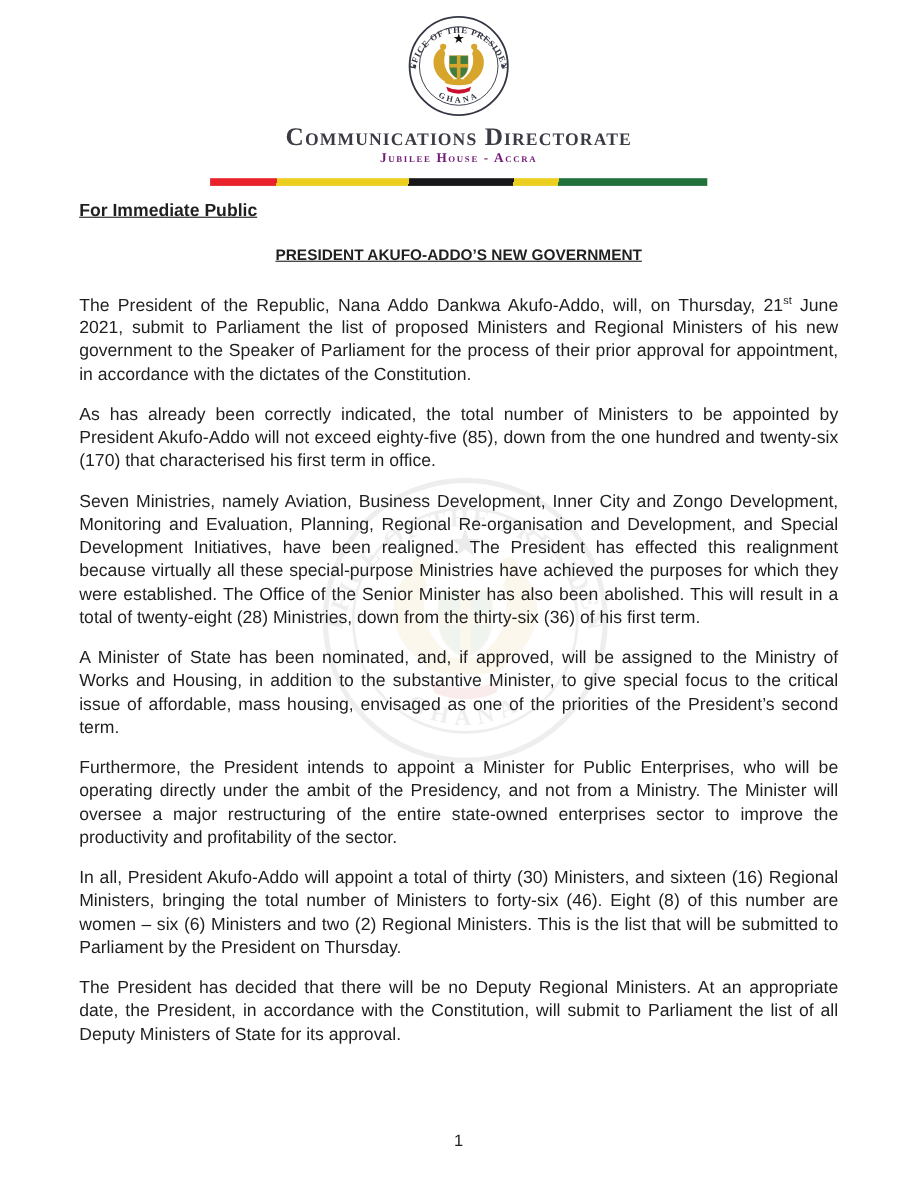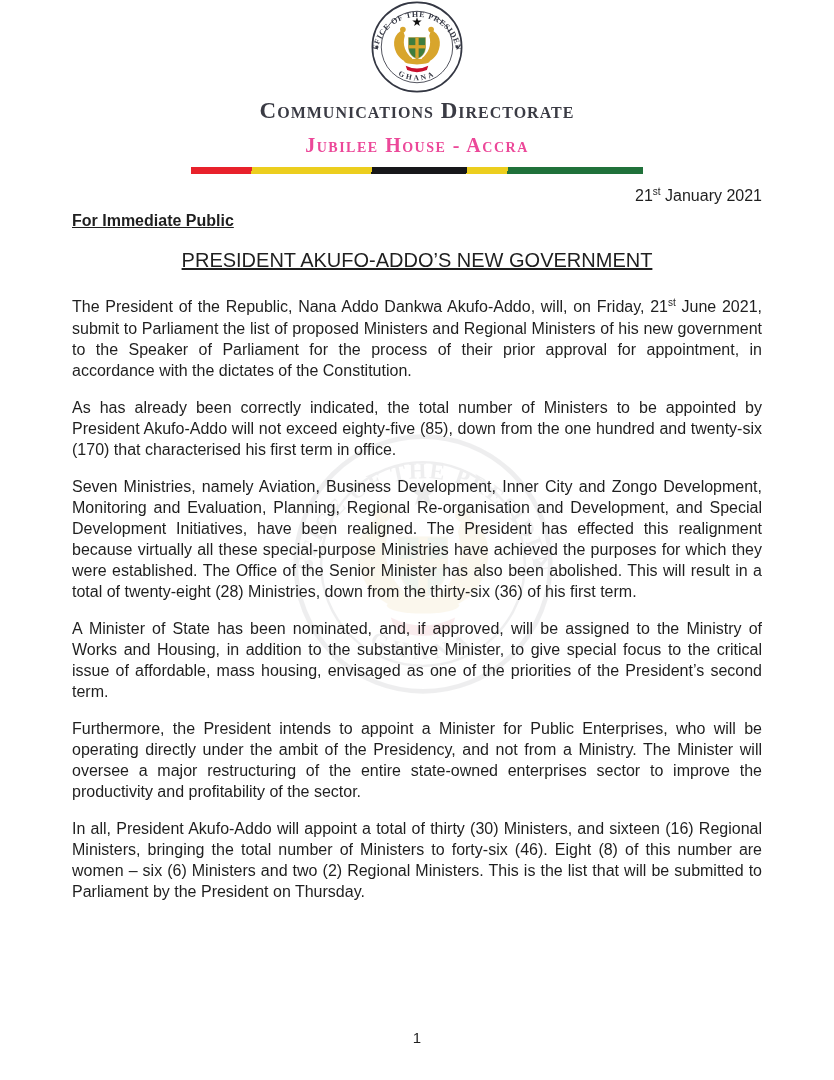--- a/index.html
+++ b/index.html
@@ -1,47 +1,47 @@
 <!DOCTYPE html>
 <html><head>
 <meta charset="utf-8">
 <style>
   html,body{margin:0;padding:0;background:#ffffff;}
   .page{
     position:relative;width:834px;height:1080px;background:#fff;overflow:hidden;
     font-family:"Liberation Sans","DejaVu Sans",sans-serif;color:#1f1f1f;
   }
   
-  .header{position:absolute;top:0;left:0;right:0;text-align:center;}
+  .header{position:absolute;top:0;left:0;right:0;text-align:center;padding-top:13px;}
   .seal-svg{width:94px;height:94px;display:inline-block;}
   .org-name{
     font-family:"Liberation Serif","DejaVu Serif",serif;font-variant:small-caps;
     font-weight:bold;font-size:23px;letter-spacing:1px;color:#3a3b44;line-height:1.02;margin-top:1px;
   }
   .org-sub{
     font-family:"Liberation Serif","DejaVu Serif",serif;font-variant:small-caps;
-    font-weight:bold;font-size:20px;letter-spacing:1.5px;color:#ec4899;line-height:1.1;margin-top:12px;
+    font-weight:bold;font-size:12px;letter-spacing:1.5px;color:#701a75;line-height:1.1;margin-top:1px;
   }
   .flag-bar{
     width:452px;height:7px;margin:11px auto 0;
     background:linear-gradient(100deg,
       #e8212b 0%, #e8212b 13.5%,
       #ecce1e 13.5%, #ecce1e 40%,
       #17171a 40%, #17171a 61%,
       #ecce1e 61%, #ecce1e 70%,
       #20713a 70%, #20713a 100%);
   }
   
   .watermark{position:absolute;left:289px;top:430px;width:268px;height:268px;opacity:0.08;pointer-events:none;}
   
   .content{position:absolute;left:72px;top:182px;width:690px;}
   .date-line{font-size:16px;line-height:19px;text-align:right;margin:0 0 6px;}
   .date-line sup{font-size:10px;}
   .release{font-size:16px;line-height:19px;font-weight:bold;text-decoration:underline;margin:0 0 20px;}
-  .doc-title{font-size:20px;line-height:20px;font-weight:normal;text-decoration:underline;text-align:center;margin:0 0 22px;}
+  .doc-title{font-size:14px;line-height:20px;font-weight:bold;text-decoration:underline;text-align:center;margin:0 0 22px;}
   .body-par{font-size:16px;line-height:21px;text-align:justify;margin:0 0 16px;}
   .body-par sup{font-size:10px;}
   
   .page-footer{position:absolute;left:0;right:0;bottom:34px;text-align:center;font-size:15px;color:#1f1f1f;}
   
   .seal-arc-text{font-family:"Liberation Serif","DejaVu Serif",serif;font-weight:bold;font-size:17px;letter-spacing:1.5px;fill:#343743;}
   .seal-arc-bottom{font-size:16px;letter-spacing:5px;}
   .defs-holder{position:absolute;width:0;height:0;overflow:hidden;}
 </style>
 </head>
@@ -85,35 +85,35 @@
   <div class="header">
     <svg class="seal-svg" viewBox="0 0 200 200">
       <use href="#seal-symbol"></use>
     </svg>
     <div class="org-name">Communications Directorate</div>
     <div class="org-sub">Jubilee House - Accra</div>
     <div class="flag-bar"></div>
   </div>
 
   <div class="content">
-    <p class="date-line"><span>21</span><sup>st</sup><span> January 2021</span></p>
 
     <p class="release">For Immediate Public</p>
 
     <h1 class="doc-title">PRESIDENT AKUFO-ADDO’S NEW GOVERNMENT</h1>
 
-    <p class="body-par"><span>The President of the Republic, Nana Addo Dankwa Akufo-Addo, will, on Friday, 21</span><sup>st</sup><span> June 2021, submit to Parliament the list of proposed Ministers and Regional Ministers of his new government to the Speaker of Parliament for the process of their prior approval for appointment, in accordance with the dictates of the Constitution.</span></p>
+    <p class="body-par"><span>The President of the Republic, Nana Addo Dankwa Akufo-Addo, will, on Thursday, 21</span><sup>st</sup><span> June 2021, submit to Parliament the list of proposed Ministers and Regional Ministers of his new government to the Speaker of Parliament for the process of their prior approval for appointment, in accordance with the dictates of the Constitution.</span></p>
 
     <p class="body-par">As has already been correctly indicated, the total number of Ministers to be appointed by President Akufo-Addo will not exceed eighty-five (85), down from the one hundred and twenty-six (170) that characterised his first term in office.</p>
 
     <p class="body-par">Seven Ministries, namely Aviation, Business Development, Inner City and Zongo Development, Monitoring and Evaluation, Planning, Regional Re-organisation and Development, and Special Development Initiatives, have been realigned. The President has effected this realignment because virtually all these special-purpose Ministries have achieved the purposes for which they were established. The Office of the Senior Minister has also been abolished.  This will result in a total of twenty-eight (28) Ministries, down from the thirty-six (36) of his first term.</p>
 
     <p class="body-par">A Minister of State has been nominated, and, if approved, will be assigned to the Ministry of Works and Housing, in addition to the substantive Minister, to give special focus to the critical issue of affordable, mass housing, envisaged as one of the priorities of the President’s second term.</p>
 
     <p class="body-par">Furthermore, the President intends to appoint a Minister for Public Enterprises, who will be operating directly under the ambit of the Presidency, and not from a Ministry. The Minister will oversee a major restructuring of the entire state-owned enterprises sector to improve the productivity and profitability of the sector.</p>
 
     <p class="body-par">In all, President Akufo-Addo will appoint a total of thirty (30) Ministers, and sixteen (16) Regional Ministers, bringing the total number of Ministers to forty-six (46). Eight (8) of this number are women – six (6) Ministers and two (2) Regional Ministers. This is the list that will be submitted to Parliament by the President on Thursday.</p>
 
+    <p class="body-par">The President has decided that there will be no Deputy Regional Ministers. At an appropriate date, the President, in accordance with the Constitution, will submit to Parliament the list of all Deputy Ministers of State for its approval.</p>
   </div>
 
   <div class="page-footer">1</div>
 
 </div>
 
 </body></html>

